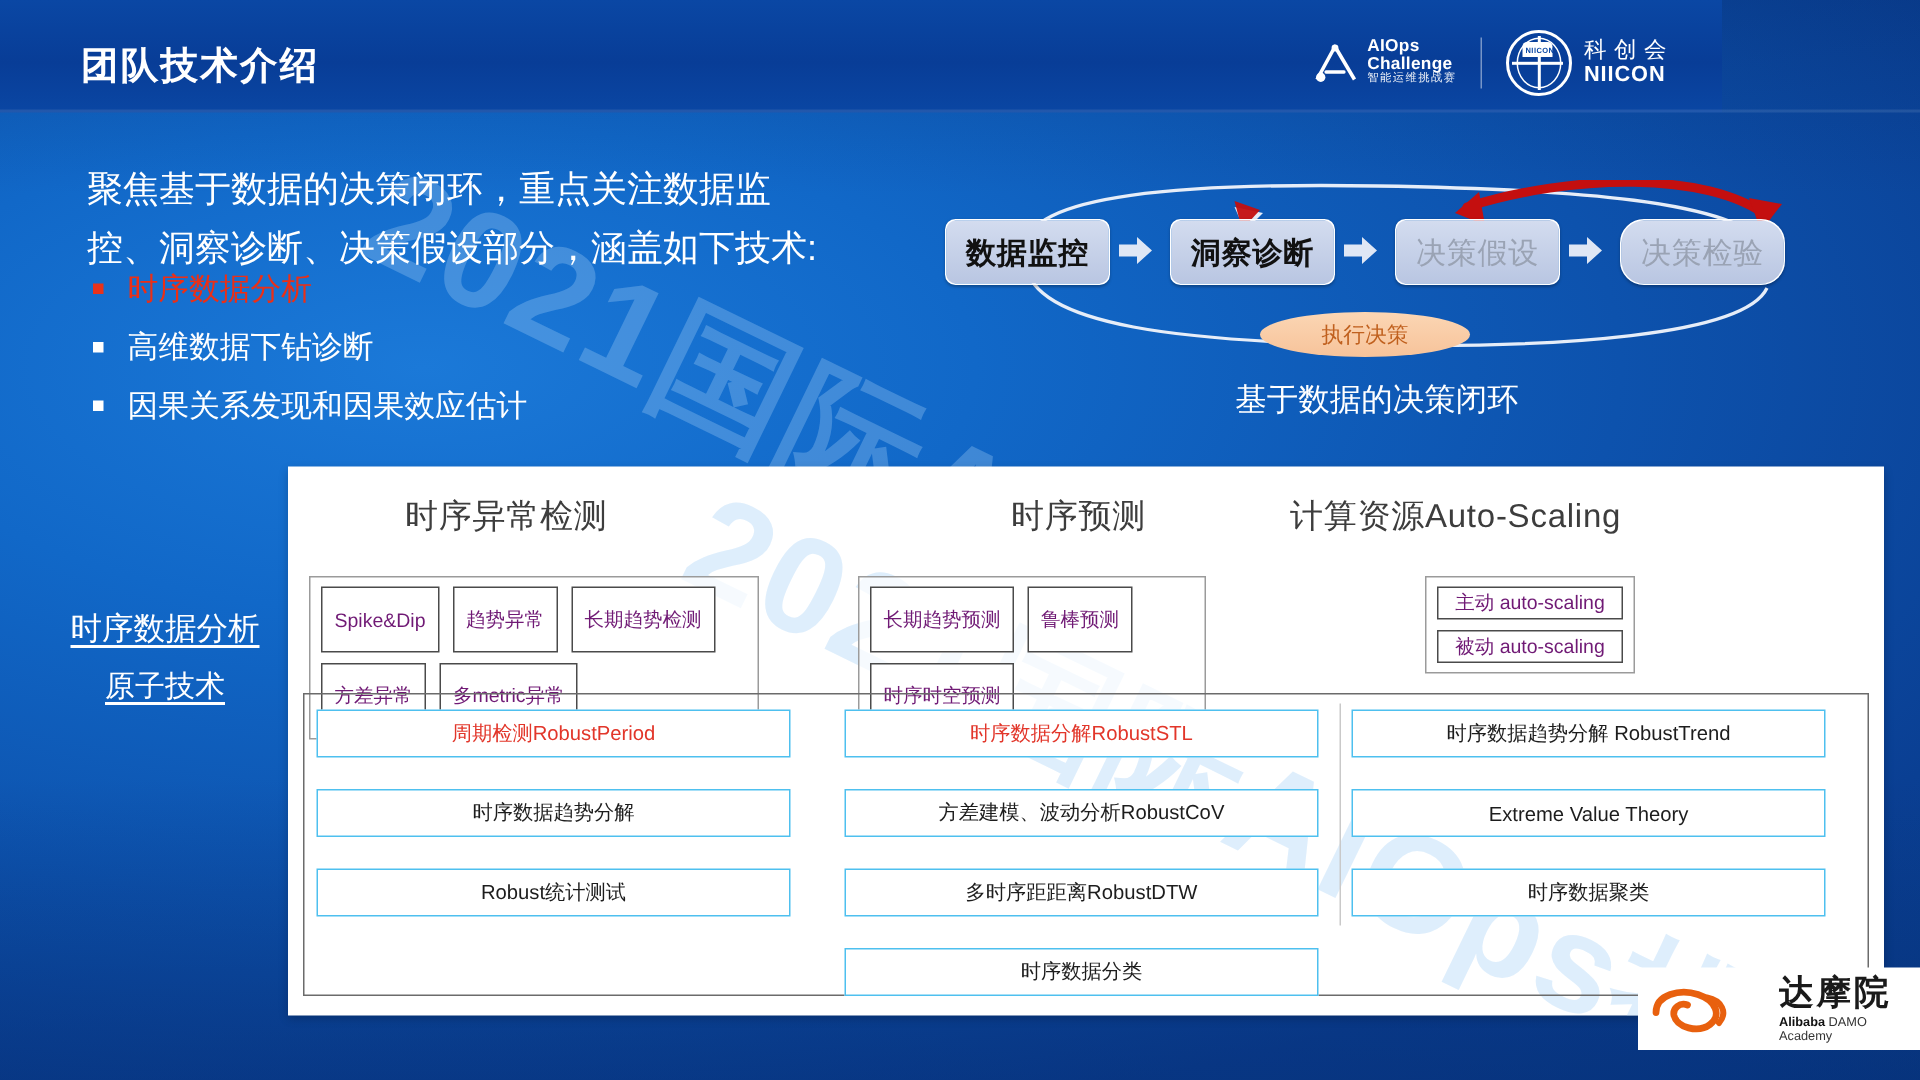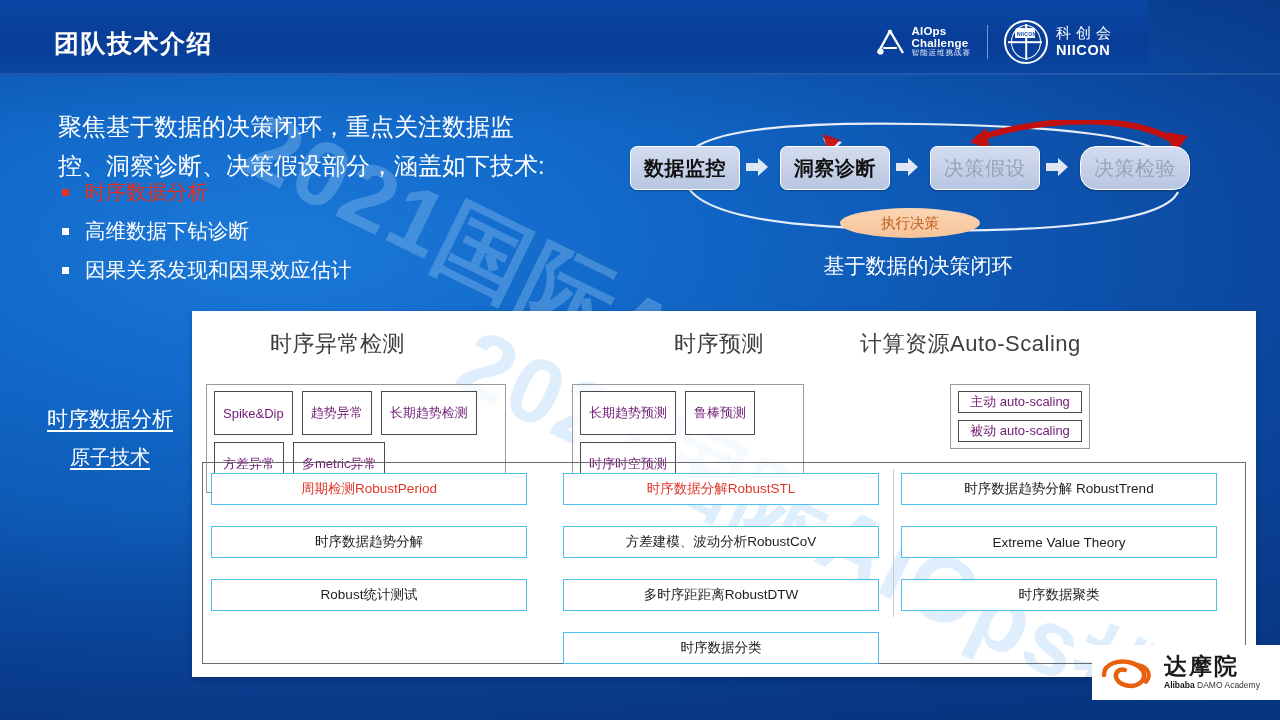--- a/index.html
+++ b/index.html
@@ -133,21 +133,21 @@
         display:flex;align-items:center;justify-content:center;
         font-size:13.5px;color:#1d1d1d;white-space:nowrap;}
   .gbox.red{color:#e2362a;}
   .gbox:last-child{margin-bottom:0;}
   .vsep{position:absolute;left:690px;top:6px;width:1px;height:148px;background:#c9c9c9;}
 
   
   .damo{position:absolute;left:1092px;top:645px;width:188px;height:55px;background:#fff;
         display:flex;align-items:center;gap:8px;padding-left:6px;box-sizing:border-box;z-index:11;}
   .damo-mark{width:58px;height:36px;flex:none;}
-  .damo-txt{line-height:1.0;}
+  .damo-txt{line-height:1.0;margin-left:22px;}
   .damo-cn{font-size:23px;font-weight:bold;color:#1a1a1a;letter-spacing:2px;
            font-family:"DejaVu Sans",sans-serif;}
   .damo-en{font-size:8.5px;margin-top:3px;color:#333;}
   .damo-en b{color:#111;text-align:center;}
 </style>
 </head>
 <body>
 
 <div class="slide">
   <div class="bg-body"></div>

